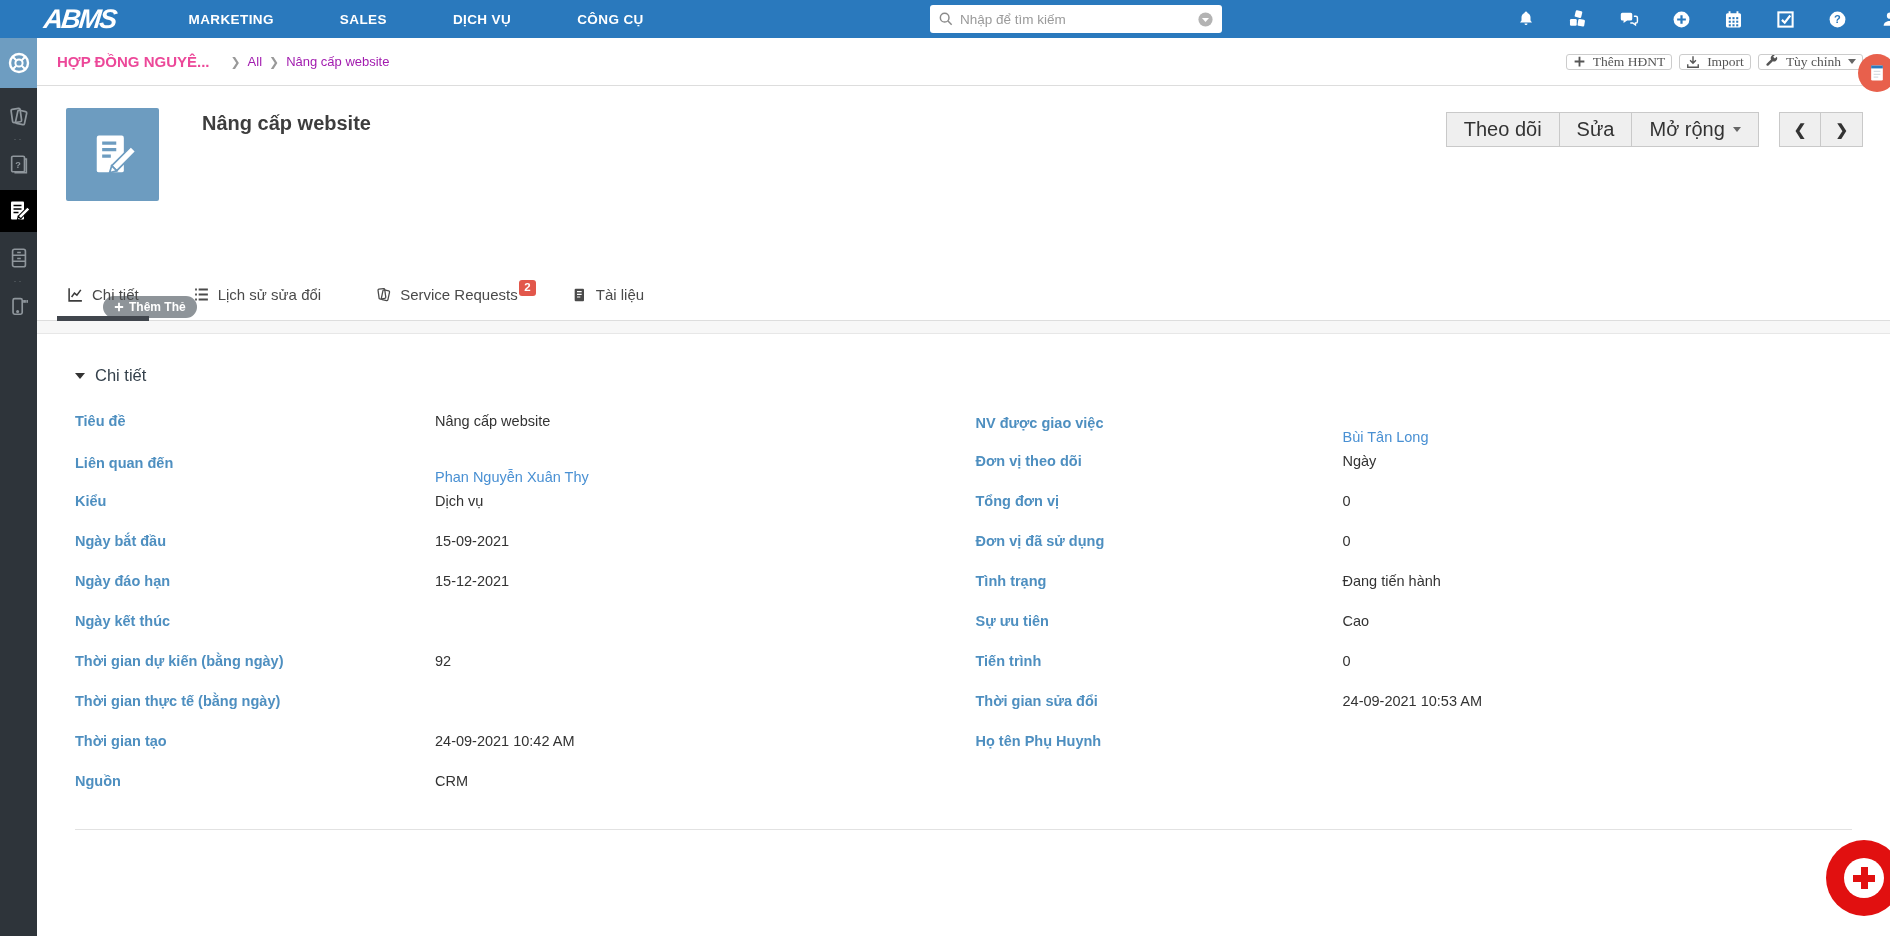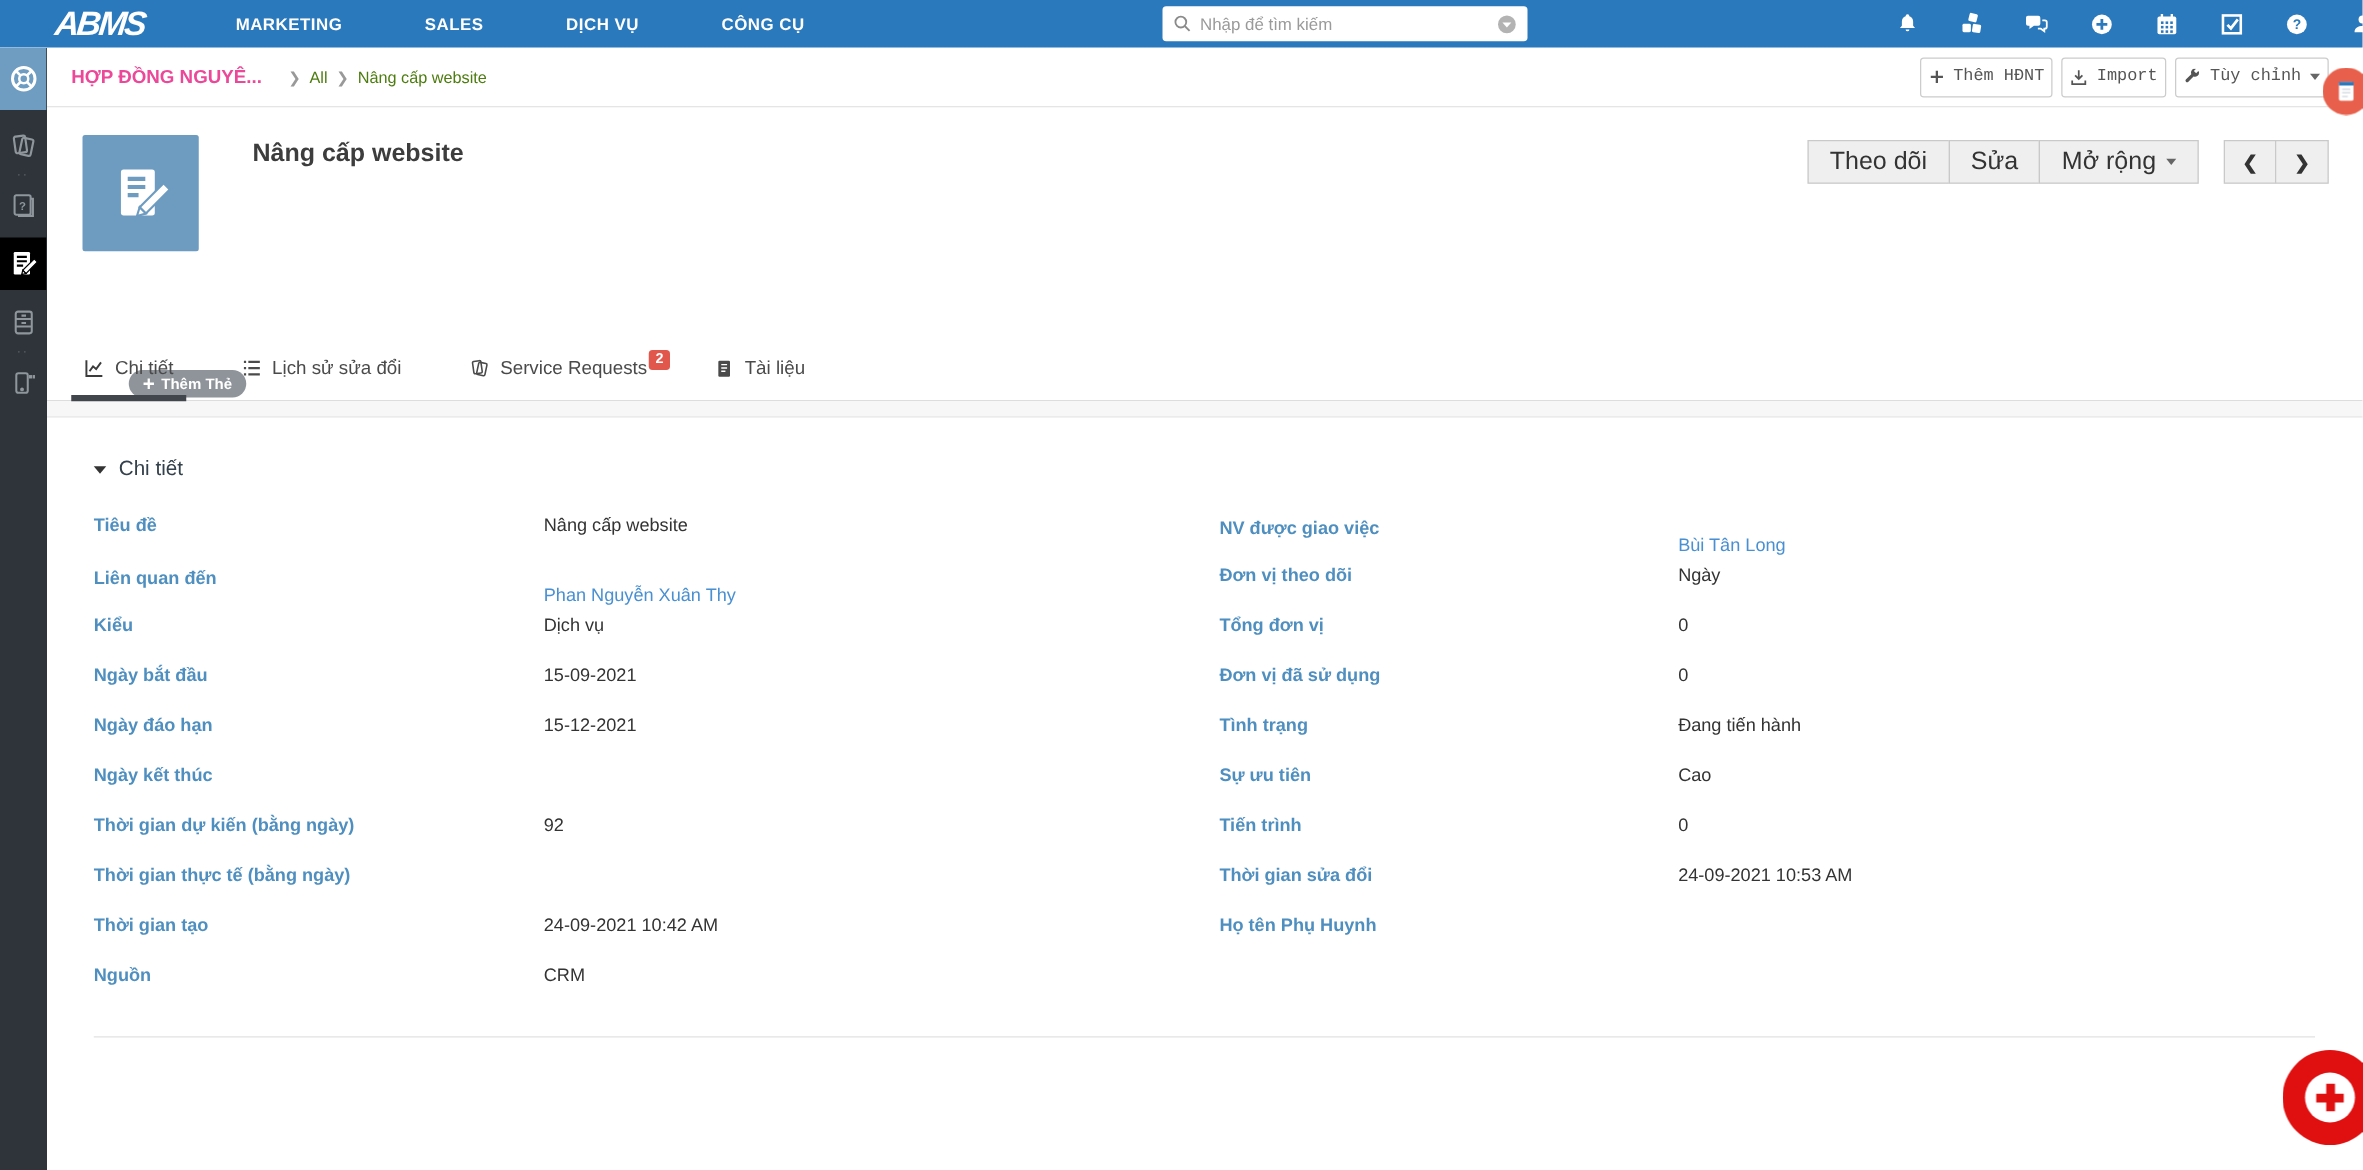--- a/index.html
+++ b/index.html
@@ -34,25 +34,25 @@
   .sb-item.active { background:#000; height:42px; }
   .sb-dots { color:#6b7177; font-size:9px; letter-spacing:2px; line-height:6px; height:8px; }
 
   
   .content { position:absolute; left:37px; top:38px; width:1853px; }
 
   .crumb-bar { height:48px; background:#fff; border-bottom:1px solid #ddd;
     display:flex; align-items:center; padding:0 27px 0 20px; }
   .crumb-module { font-size:15px; font-weight:700; color:#ec4899; margin-right:14px; }
   .crumb-sep { color:#999; font-size:12px; margin:0 7px; }
-  .crumb-link { color:#4d7c0f; font-size:13px; cursor:pointer;text-align:right; }
+  .crumb-link { color:#a21caf; font-size:13px; cursor:pointer;text-align:right; }
   .crumb-bar .spacer { flex:1; }
   .btn { background:#fff; border:1px solid #ccc; border-radius:3px; color:#555;
-    font-size:13.5px; height:32px; padding:0 6px; display:inline-flex;
-    align-items:center; gap:7px; cursor:pointer; font-family:Liberation Mono, monospace; }
+    font-size:13.5px; height:16px; padding:0 6px; display:inline-flex;
+    align-items:center; gap:7px; cursor:pointer; font-family:Liberation Serif, serif; }
   .btn + .btn { margin-left:7px; }
   .caret-down { width:0; height:0; border-left:4px solid transparent;
     border-right:4px solid transparent; border-top:5px solid #666; display:inline-block; }
 
   
   .rec-head { background:#fff; padding:22px 27px 0 29px; height:180px; position:relative; }
   .rec-icon { width:93px; height:93px; background:#6d9cc0; border-radius:2px;
     display:flex; align-items:center; justify-content:center; }
   .rec-title { position:absolute; left:165px; top:26px; font-size:20px; color:#3d3d3d; }
   .add-tag { position:absolute; left:66px; top:210px; background:#8e9499; color:#fff;

